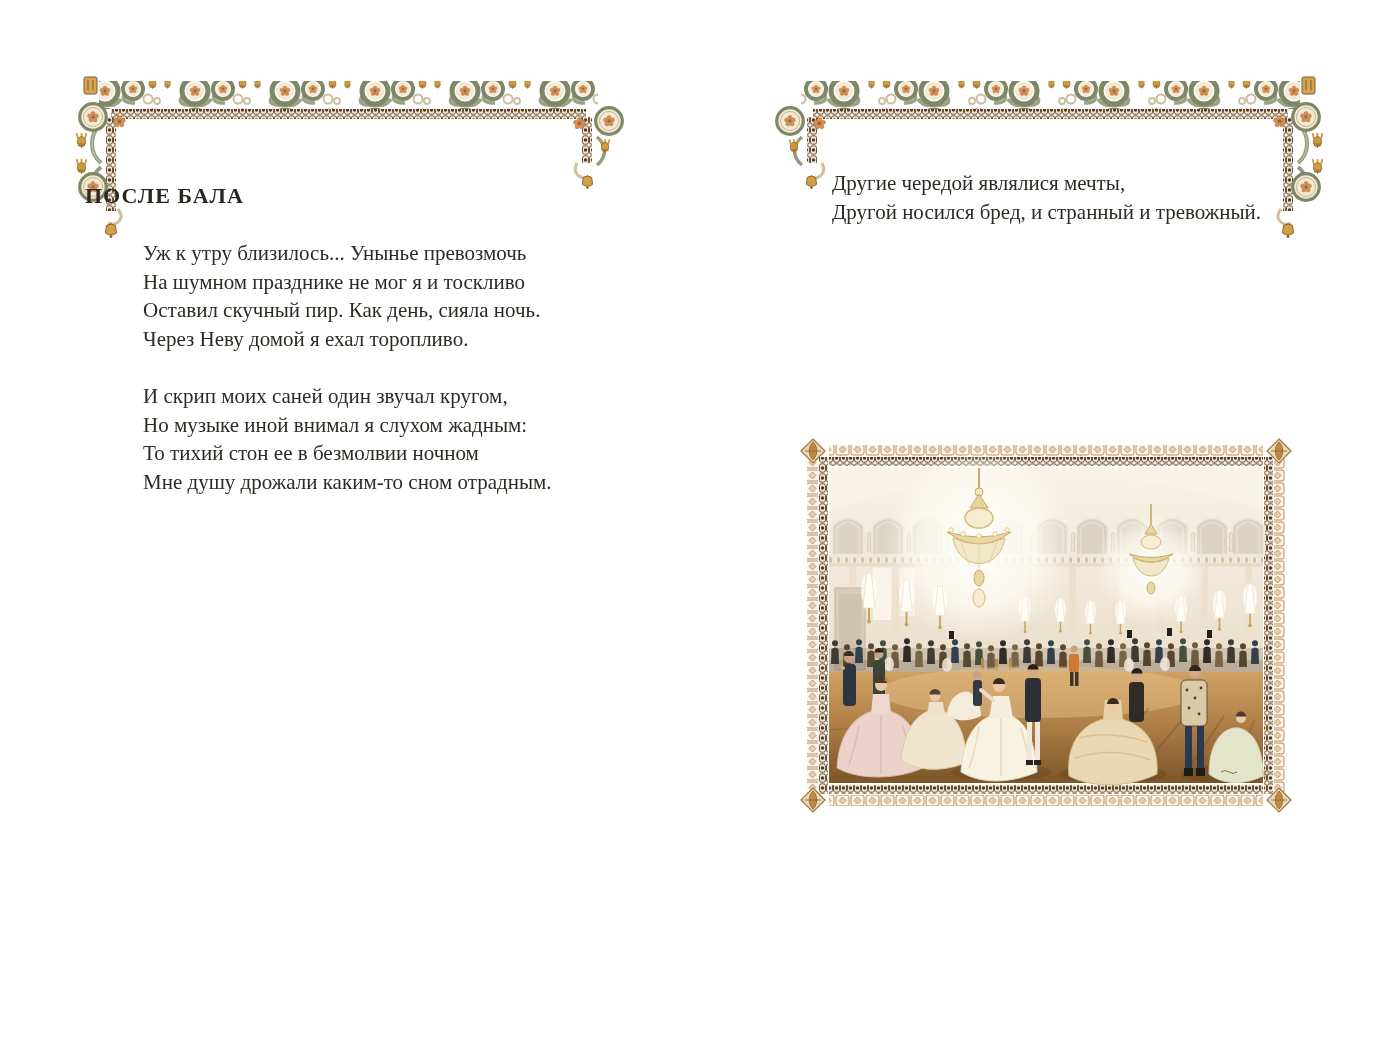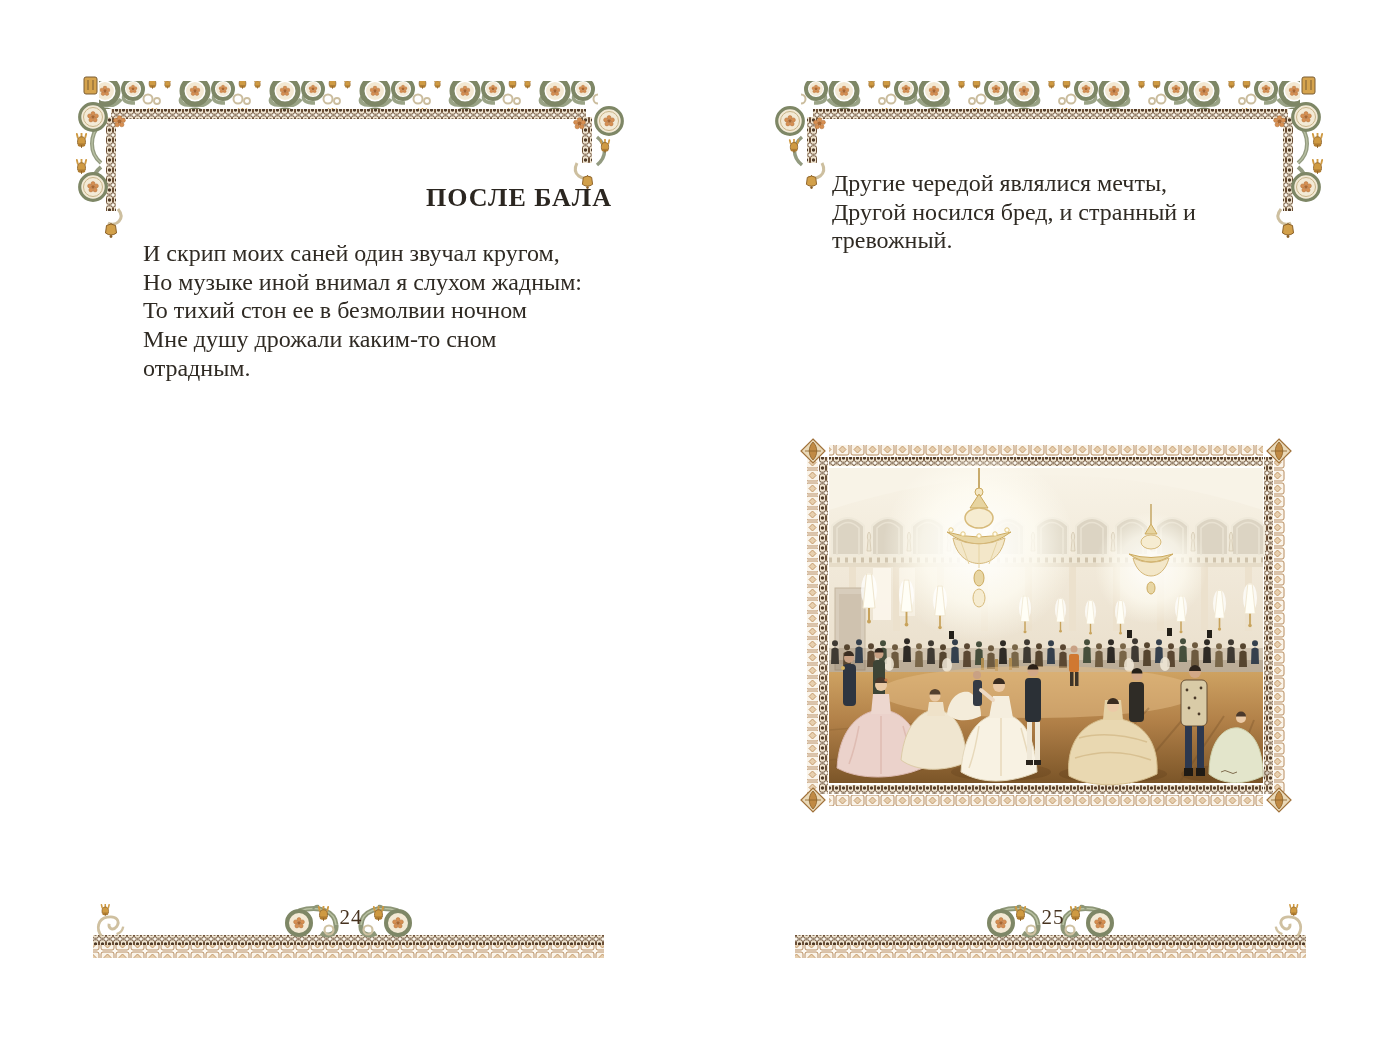--- a/index.html
+++ b/index.html
@@ -6,22 +6,22 @@
   body{width:1400px;height:1061px;position:relative;overflow:hidden;
        font-family:"Liberation Serif","DejaVu Serif",serif;color:#2f2a23;}
   svg{overflow:visible;display:block;}
   .spread{position:absolute;inset:0;}
   .page{position:absolute;top:75px;width:527px;height:890px;}
   .page.left{left:85px;}
   .page.right{left:787px;}
   .top-border{position:absolute;left:0;top:0;width:527px;height:170px;}
   .top-border.mirror{transform:scaleX(-1);}
   .poem-title{position:absolute;left:0;top:108px;width:527px;margin:0;
-      text-align:right;font-size:26px;font-weight:bold;letter-spacing:1px;color:#2b2620;}
-  .poem{position:absolute;font-size:24px;line-height:28.7px;letter-spacing:0;}
+      text-align:left;font-size:22px;font-weight:bold;letter-spacing:1px;color:#2b2620;}
+  .poem{position:absolute;font-size:21px;line-height:28.7px;letter-spacing:0;}
   .page.left .poem{left:58px;top:164px;width:460px;}
   .page.right .poem{left:45px;top:94px;width:470px;}
   .poem p{margin:0 0 28px 0;white-space:pre-line;}
   .bottom-band{position:absolute;left:0;top:824px;width:527px;height:66px;}
   .bottom-band svg{position:absolute;left:0;top:0;width:527px;height:66px;}
   .bottom-band svg.mirror{transform:scaleX(-1);}
   .pagenum{position:absolute;left:244px;top:6px;width:44px;text-align:center;
       font-size:21px;color:#46321f;letter-spacing:1px;}
   .frame{position:absolute;left:18px;top:368px;width:482px;height:365px;}
   .frame-svg{position:absolute;left:0;top:0;width:482px;height:365px;}
@@ -173,32 +173,30 @@
 <div class="spread">
 
   <section class="page left">
     <svg class="top-border" viewBox="0 0 527 170">
         <use href="#tb"></use>
       </svg>
 
     <h1 class="poem-title">ПОСЛЕ БАЛА</h1>
 
     <div class="poem">
+      <p>Уж к утру близилось... Унынье превозмочь
+На шумном празднике не мог я и тоскливо
+Оставил скучный пир. Как день, сияла ночь.
+Через Неву домой я ехал торопливо.</p>
       <p>И скрип моих саней один звучал кругом,
 Но музыке иной внимал я слухом жадным:
 То тихий стон ее в безмолвии ночном
 Мне душу дрожали каким-то сном отрадным.</p>
     </div>
 
-    <div class="bottom-band">
-      <svg viewBox="0 0 527 66">
-          <use href="#bb"></use>
-        </svg>
-      <span class="pagenum">24</span>
-    </div>
   </section>
 
   <section class="page right">
     <svg class="top-border mirror" viewBox="0 0 527 170">
         <use href="#tb"></use>
       </svg>
 
     <div class="poem">
       <p>Другие чередой являлися мечты,
 Другой носился бред, и странный и тревожный.</p>
@@ -438,21 +436,15 @@
           <rect x="355" y="300" width="9" height="8" fill="#1e1a14"></rect>
             <rect x="367" y="300" width="9" height="8" fill="#1e1a14"></rect>
           <path d="M380,306 C380,272 396,258 410,260 C426,264 434,282 434,308 C414,318 392,316 380,306 Z" fill="#e3e5ca" stroke="#cfd2ac"></path>
           <circle cx="412" cy="250" r="5" fill="#eccaa6"></circle>
             <path d="M407,248.5 a5,5 0 0 1 10,0" fill="#4a382a"></path>
           <path d="M392,304 q4,-3 8,0 q4,3 8,0" stroke="#553a1a" stroke-width="1" fill="none" opacity="0.7"></path>
         </g>
       </svg>
     </div>
 
-    <div class="bottom-band">
-      <svg class="mirror" viewBox="0 0 527 66">
-          <use href="#bb"></use>
-        </svg>
-      <span class="pagenum">25</span>
-    </div>
   </section>
 
 </div>
 
 </body></html>

